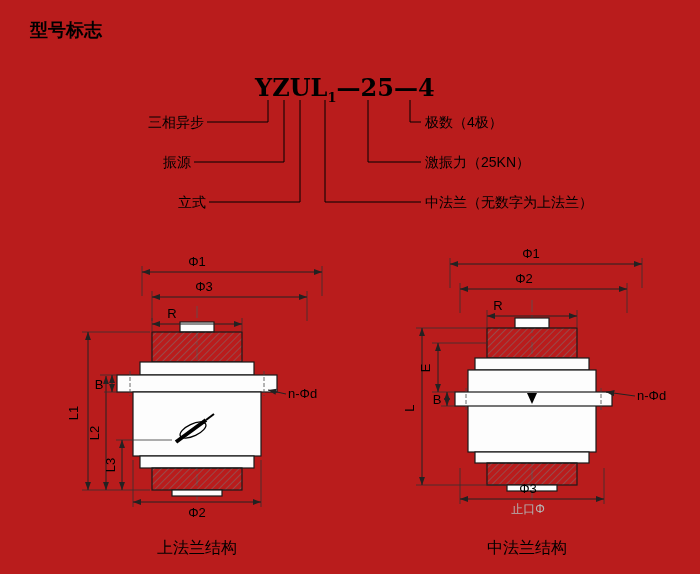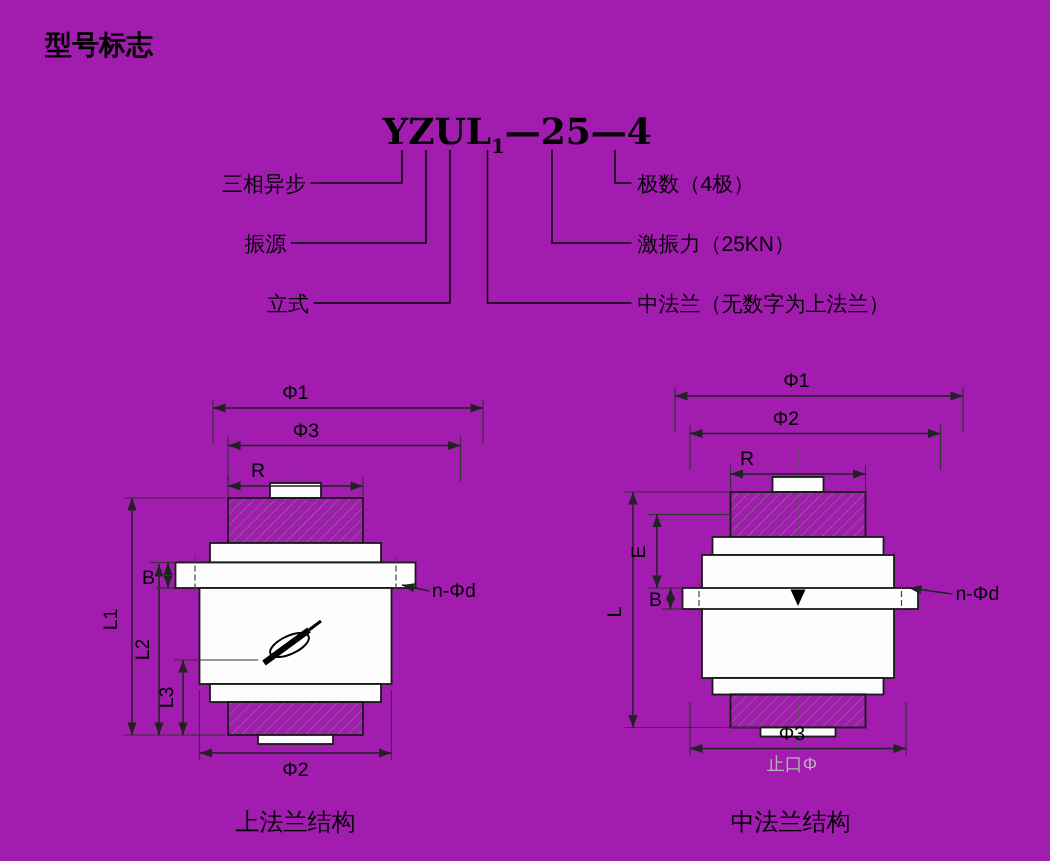--- a/index.html
+++ b/index.html
@@ -1,16 +1,16 @@
 <!DOCTYPE html>
 <html><head>
 <meta charset="utf-8">
 <style>
   html,body{margin:0;padding:0;background:#ffffff;}
-  .page{position:relative;width:700px;height:574px;background:#a21caf;overflow:hidden;
+  .page{position:relative;width:700px;height:574px;background:#b91c1c;overflow:hidden;
         font-family:"Liberation Sans","DejaVu Sans",sans-serif;}
   svg{position:absolute;top:0;left:0;}
   text{fill:#000;font-family:"Liberation Sans","DejaVu Sans",sans-serif;}
   .t-title{font-size:18px;font-weight:bold;}
   .t-code{font-size:24px;font-weight:bold;font-family:"DejaVu Serif","Liberation Serif",serif;}
   .t-code-sub{font-size:13px;}
   .t-callout{font-size:14px;}
   .t-dim{font-size:13px;}
   .t-caption{font-size:16px;}
   .wm{font-size:12px;fill:#b5b5b5;}

